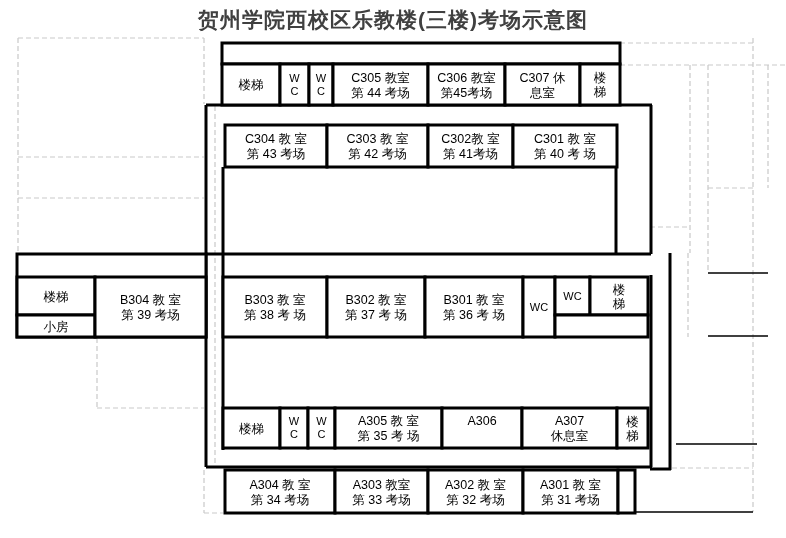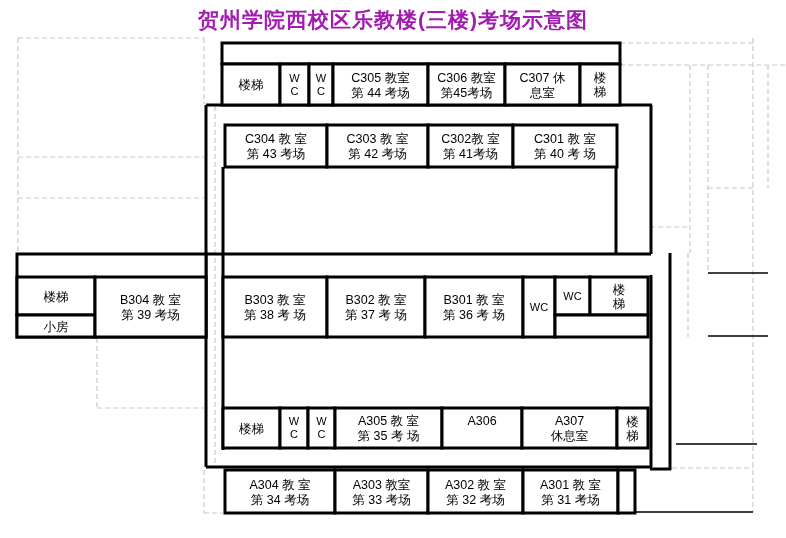--- a/index.html
+++ b/index.html
@@ -1,20 +1,20 @@
 <!DOCTYPE html>
 <html><head>
 <meta charset="utf-8">
 <style>
   html,body{margin:0;padding:0;background:#ffffff;}
   body{font-family:"Liberation Sans","DejaVu Sans",sans-serif;}
   #canvas{position:relative;width:786px;height:538px;background:#ffffff;overflow:hidden;}
   #plan{position:absolute;left:0;top:0;}
   #title{position:absolute;left:0;top:6px;width:786px;text-align:center;
-         font-size:21px;font-weight:bold;color:#a21caf;letter-spacing:1px;}
+         font-size:21px;font-weight:bold;color:#404040;letter-spacing:1px;}
 </style>
 </head>
 <body>
 
 <div id="canvas">
   <svg id="plan" width="786" height="538" viewBox="0 0 786 538" xmlns="http://www.w3.org/2000/svg">
       <line x1="18" y1="38" x2="18" y2="252" stroke="#c9c9c9" stroke-width="1.2" stroke-dasharray="5 3"></line>
       <line x1="18" y1="38" x2="204" y2="38" stroke="#c9c9c9" stroke-width="1.2" stroke-dasharray="5 3"></line>
       <line x1="204" y1="38" x2="204" y2="104" stroke="#c9c9c9" stroke-width="1.2" stroke-dasharray="5 3"></line>
       <line x1="18" y1="157" x2="204" y2="157" stroke="#c9c9c9" stroke-width="1.2" stroke-dasharray="5 3"></line>

